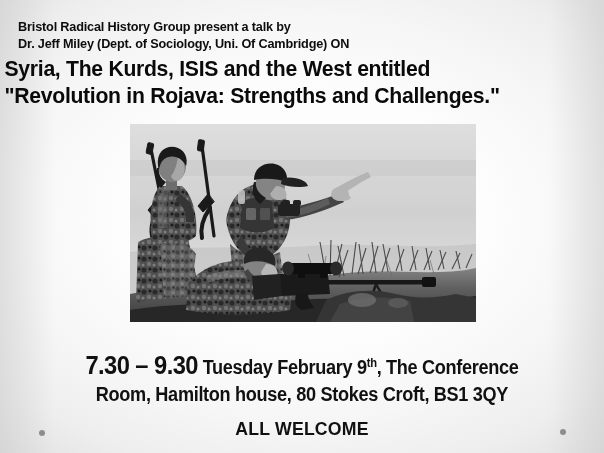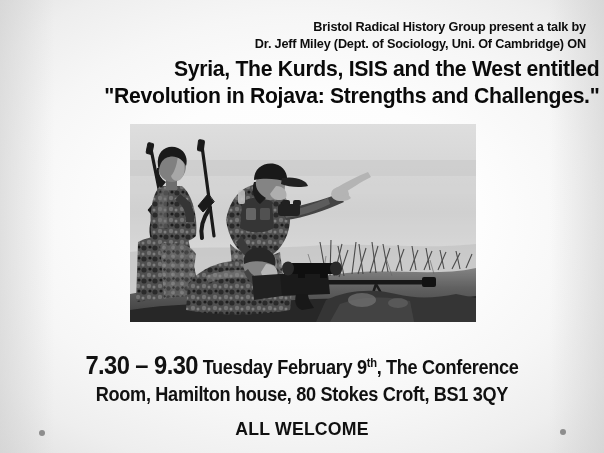--- a/index.html
+++ b/index.html
@@ -43,21 +43,21 @@
         rgba(205,205,205,0.55) 100%);
     pointer-events: none;
   }
 
   
   .header {
     position: absolute;
     top: 18px;
     left: 0;
     width: 604px;
-    text-align: right;
+    text-align: left;
     z-index: 3;
   }
   .presenter-line {
     font-family: "Liberation Sans", sans-serif;
     font-weight: bold;
     font-size: 13.5px;
     line-height: 17px;
     letter-spacing: -0.2px;
     color: #0d0d0d;
     transform: scaleX(0.94);

